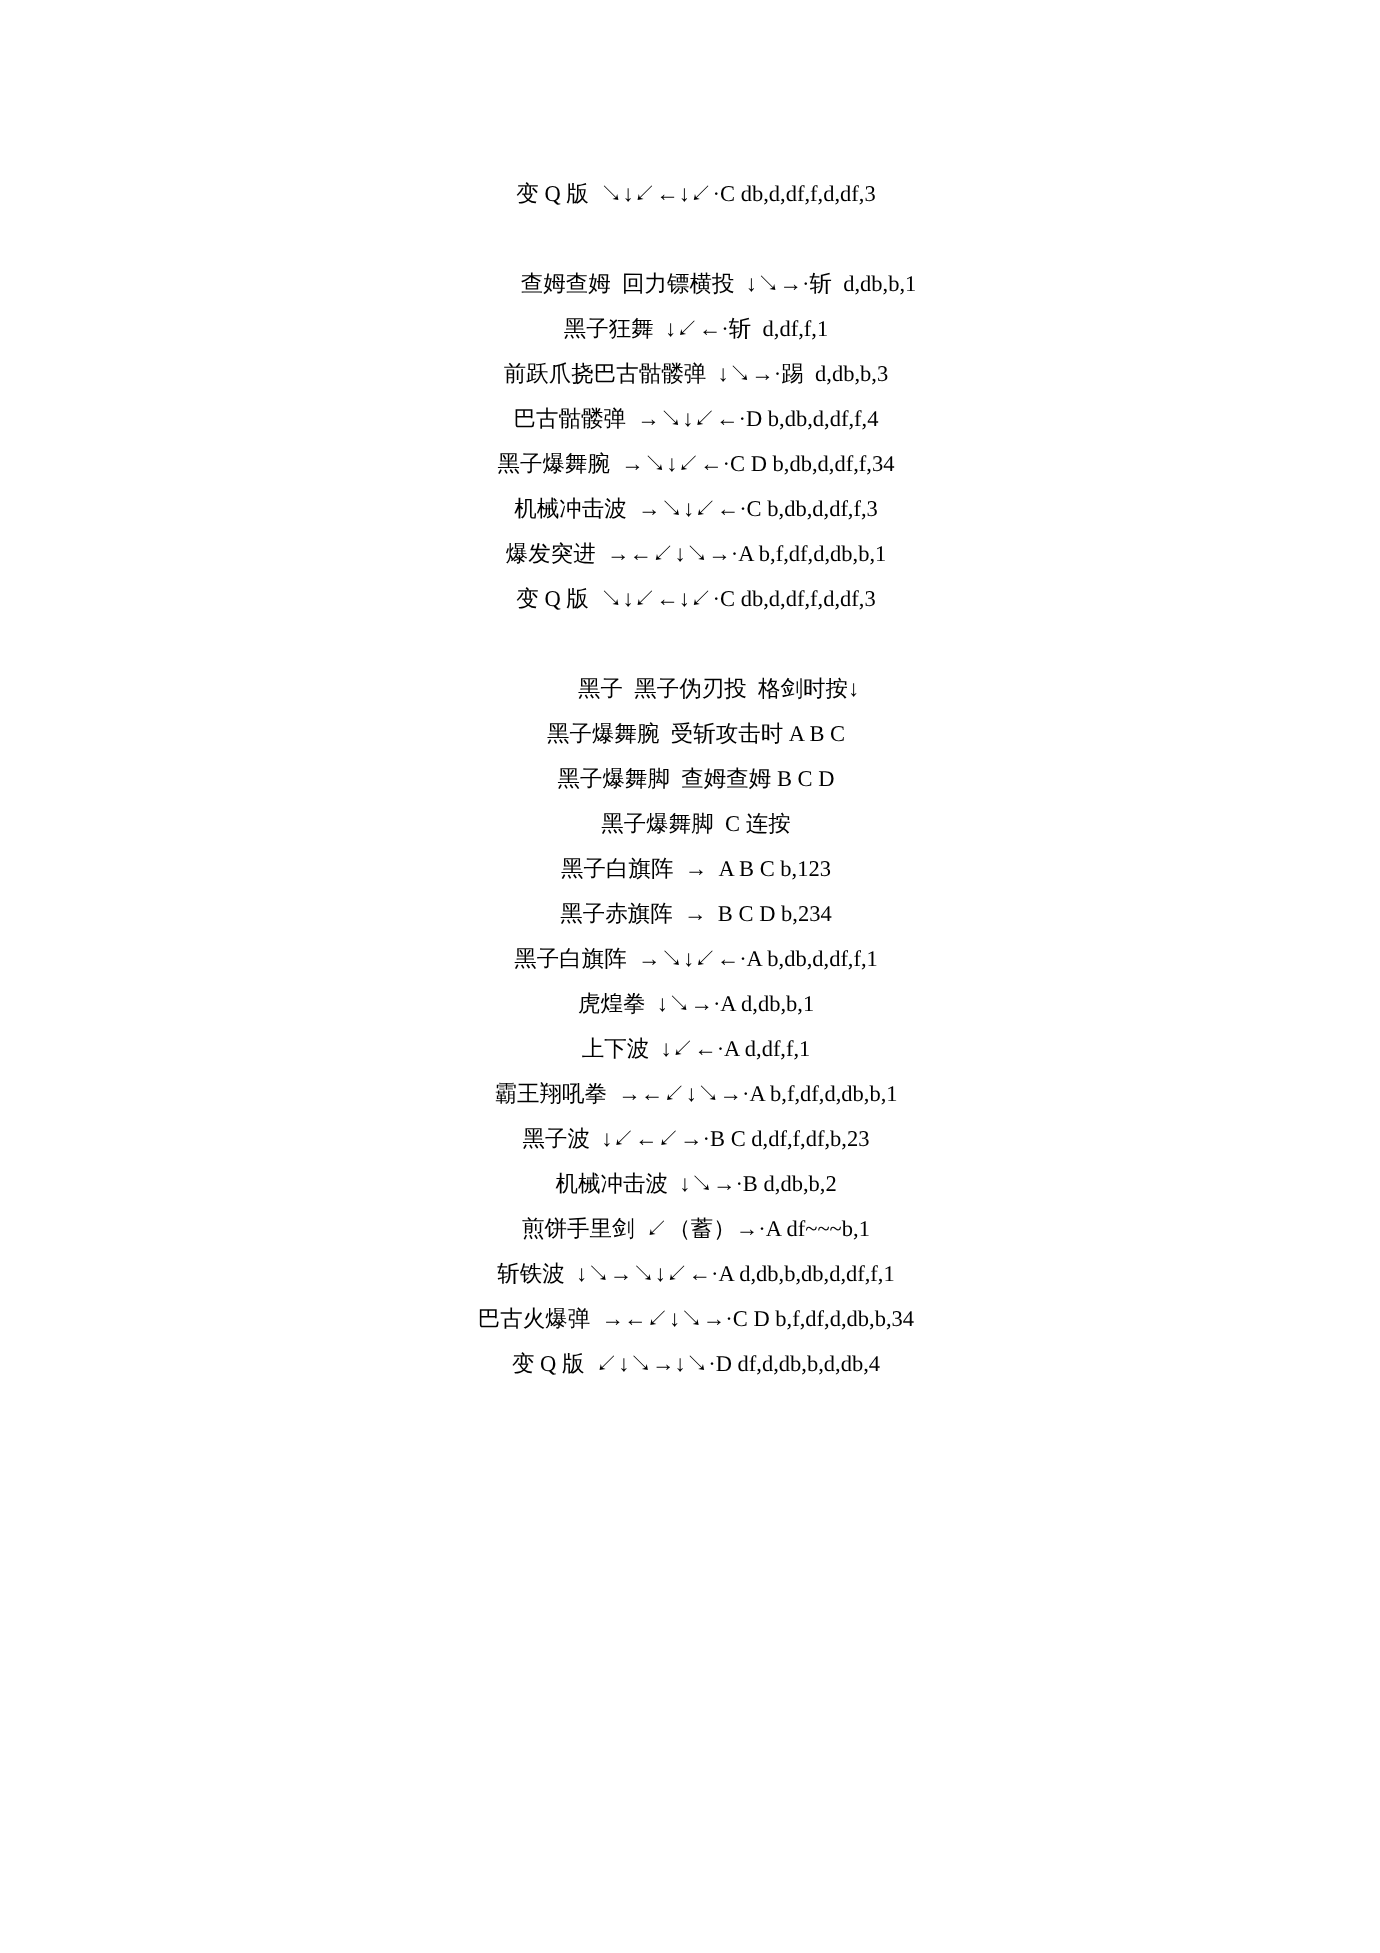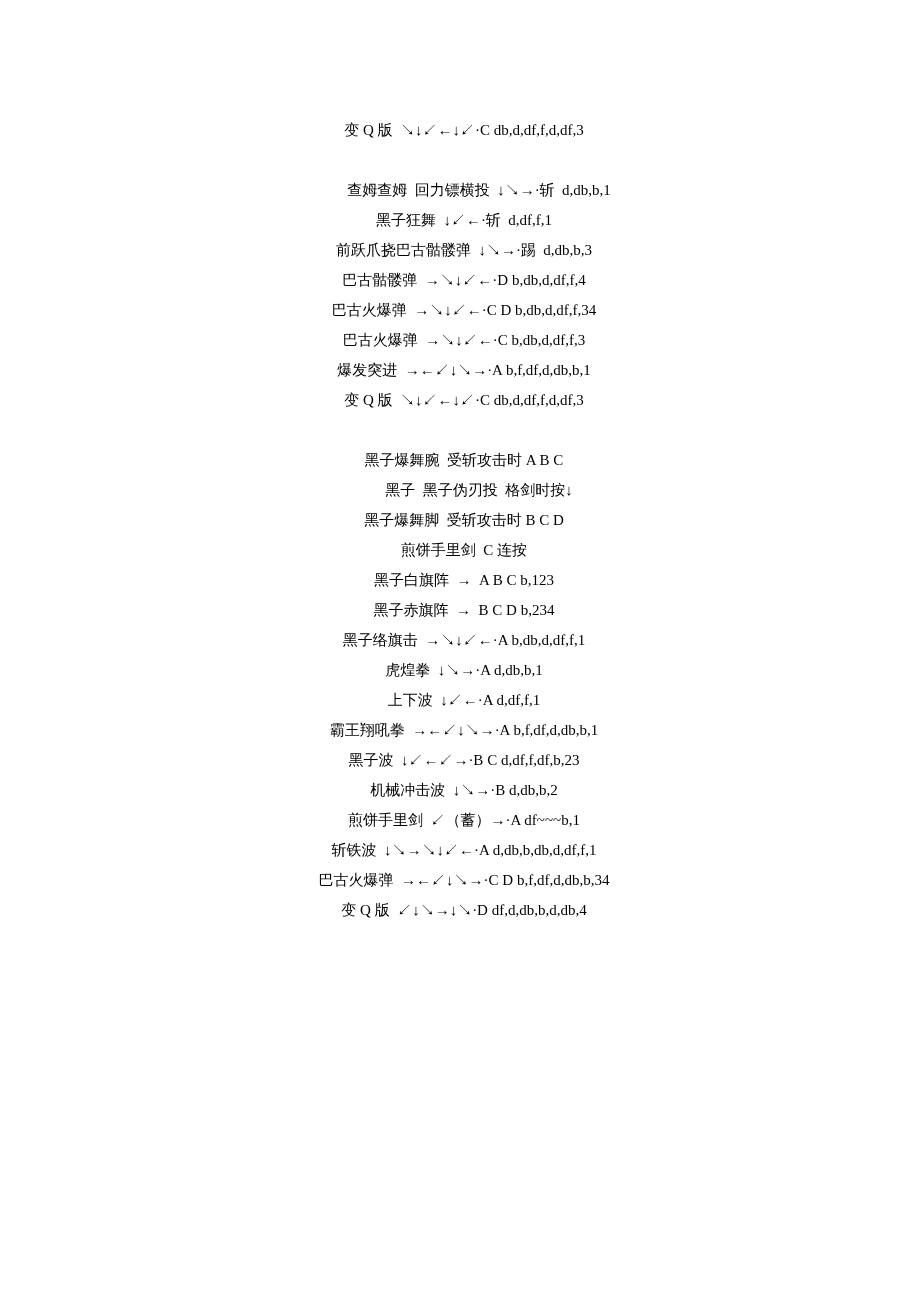--- a/index.html
+++ b/index.html
@@ -22,34 +22,34 @@
 <div class="content">
 
   <div class="line">变 Q 版  ↘↓↙←↓↙·C db,d,df,f,d,df,3</div>
 
   <div class="blank"></div>
 
   <div class="line">　　查姆查姆  回力镖横投  ↓↘→·斩  d,db,b,1</div>
   <div class="line">黑子狂舞  ↓↙←·斩  d,df,f,1</div>
   <div class="line">前跃爪挠巴古骷髅弹  ↓↘→·踢  d,db,b,3</div>
   <div class="line">巴古骷髅弹  →↘↓↙←·D b,db,d,df,f,4</div>
-  <div class="line">巴古火爆弹  →↘↓↙←·C D b,db,d,df,f,34</div>
-  <div class="line">巴古火爆弹  →↘↓↙←·C b,db,d,df,f,3</div>
+  <div class="line">黑子爆舞腕  →↘↓↙←·C D b,db,d,df,f,34</div>
+  <div class="line">机械冲击波  →↘↓↙←·C b,db,d,df,f,3</div>
   <div class="line">爆发突进  →←↙↓↘→·A b,f,df,d,db,b,1</div>
   <div class="line">变 Q 版  ↘↓↙←↓↙·C db,d,df,f,d,df,3</div>
 
   <div class="blank"></div>
 
+  <div class="line">　　黑子  黑子伪刃投  格剑时按↓</div>
   <div class="line">黑子爆舞腕  受斩攻击时 A B C</div>
-  <div class="line">　　黑子  黑子伪刃投  格剑时按↓</div>
-  <div class="line">黑子爆舞脚  受斩攻击时 B C D</div>
-  <div class="line">煎饼手里剑  C 连按</div>
+  <div class="line">黑子爆舞脚  查姆查姆 B C D</div>
+  <div class="line">黑子爆舞脚  C 连按</div>
   <div class="line">黑子白旗阵  →  A B C b,123</div>
   <div class="line">黑子赤旗阵  →  B C D b,234</div>
-  <div class="line">黑子络旗击  →↘↓↙←·A b,db,d,df,f,1</div>
+  <div class="line">黑子白旗阵  →↘↓↙←·A b,db,d,df,f,1</div>
   <div class="line">虎煌拳  ↓↘→·A d,db,b,1</div>
   <div class="line">上下波  ↓↙←·A d,df,f,1</div>
   <div class="line">霸王翔吼拳  →←↙↓↘→·A b,f,df,d,db,b,1</div>
   <div class="line">黑子波  ↓↙←↙→·B C d,df,f,df,b,23</div>
   <div class="line">机械冲击波  ↓↘→·B d,db,b,2</div>
   <div class="line">煎饼手里剑  ↙（蓄）→·A df~~~b,1</div>
   <div class="line">斩铁波  ↓↘→↘↓↙←·A d,db,b,db,d,df,f,1</div>
   <div class="line">巴古火爆弹  →←↙↓↘→·C D b,f,df,d,db,b,34</div>
   <div class="line">变 Q 版  ↙↓↘→↓↘·D df,d,db,b,d,db,4</div>
 

